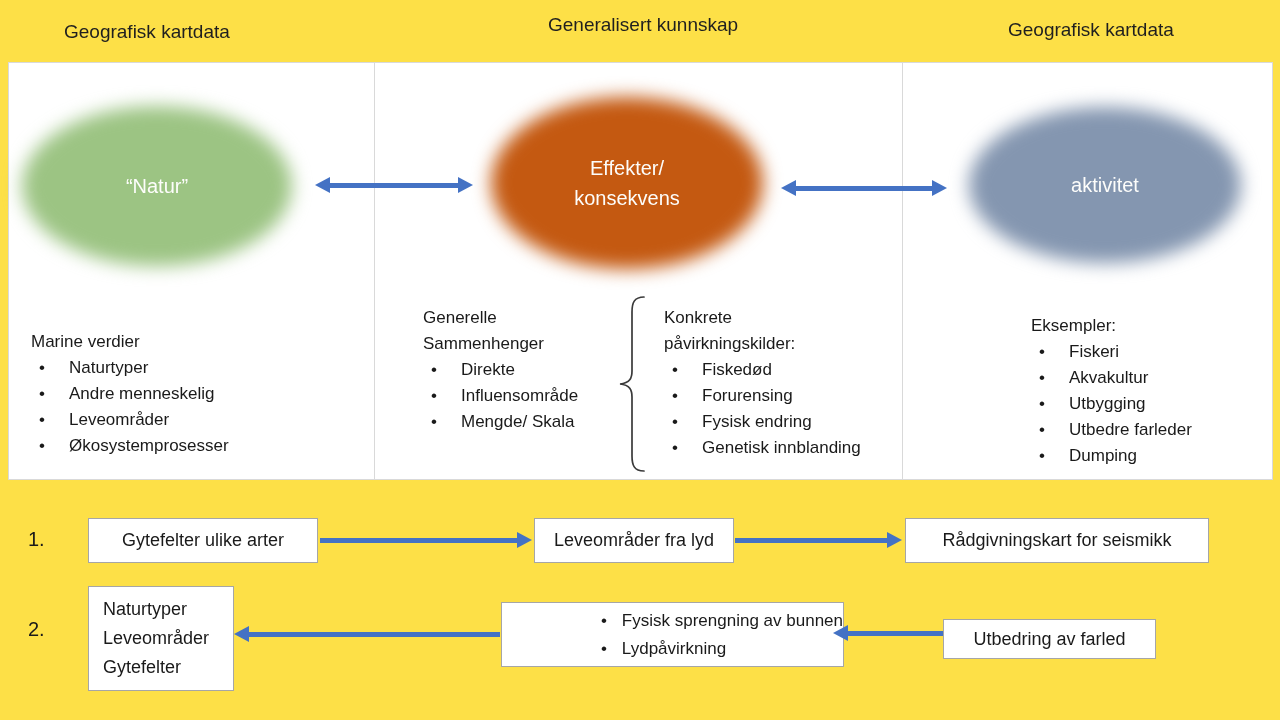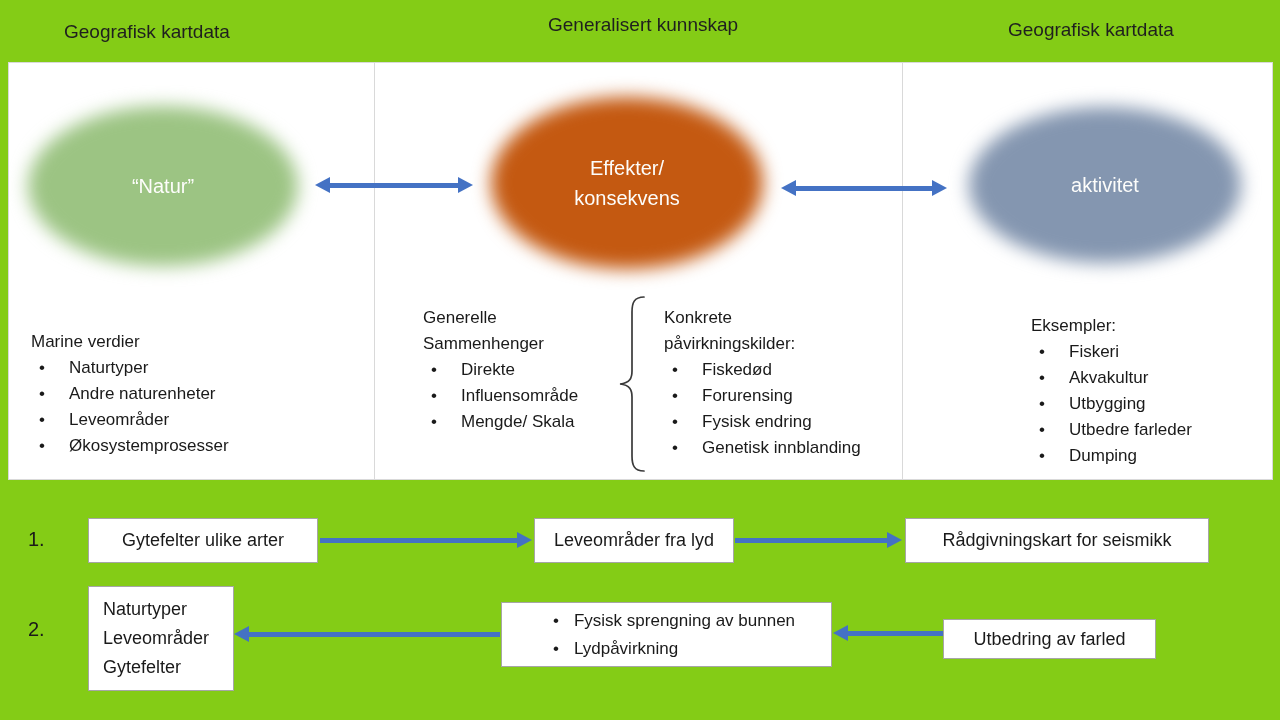--- a/index.html
+++ b/index.html
@@ -1,17 +1,17 @@
 <!DOCTYPE html>
 <html style="--arrow: #4472C4; --green: #9CC483; --orange: #C45911; --blue_gray: #8496B0; --border: #D9D9D9;"><head>
 <meta charset="utf-8">
 <style>
   html,body{margin:0;padding:0;background:#fff;}
   .canvas{
-    position:relative;width:1280px;height:720px;background:#84cc16;overflow:hidden;
+    position:relative;width:1280px;height:720px;background:#fde047;overflow:hidden;
     font-family:"Liberation Sans", sans-serif;color:#1a1a1a;
   }
   .hdr{position:absolute;font-size:19px;color:#1f1f1f;white-space:nowrap;}
   .bigbox{
     position:absolute;left:8px;top:62px;width:1263px;height:416px;
     border:1px solid var(--border,#d9d9d9);background:#fff;
   }
   .divider{position:absolute;top:0;bottom:0;width:1px;background:var(--border,#d9d9d9);}
   .ellipse{position:absolute;}
   .ellipse .shape{
@@ -36,39 +36,39 @@
   .blist li:before{content:"\2022";width:30px;text-align:left;padding-left:8px;flex:0 0 auto;}
   .brace{position:absolute;}
   .numlbl{position:absolute;font-size:20px;color:#1a1a1a;}
   .fbox{
     position:absolute;border:1px solid #a6a6a6;background:#fff;
     display:flex;align-items:center;justify-content:center;
     font-size:18px;color:#1a1a1a;white-space:nowrap;
   }
   .fbox.multiline{flex-direction:column;align-items:flex-start;justify-content:center;
     padding-left:14px;line-height:29px;font-size:18px;}
-  .fbox.bullets{align-items:center;justify-content:center;}
+  .fbox.bullets{align-items:center;justify-content:flex-end;padding-left:12px;}
   .fbox.bullets ul{list-style:none;margin:0;padding:0;font-size:17px;line-height:28px;}
   .fbox.bullets li{display:flex;}
   .fbox.bullets li:before{content:"\2022";width:36px;text-align:center;flex:0 0 auto;}
 </style>
 </head>
 <body>
 
 <div class="canvas">
 
   <div class="hdr" style="left:64px;top:21px;">Geografisk kartdata</div>
   <div class="hdr" style="left:528px;top:14px;margin-left:20px;">Generalisert kunnskap</div>
   <div class="hdr" style="left:1008px;top:19px;">Geografisk kartdata</div>
 
   <div class="bigbox">
     <div class="divider" style="left:365px;"></div>
     <div class="divider" style="left:893px;"></div>
 
-    <div class="ellipse green" style="left:9px;top:33px;width:290px;height:180px;">
+    <div class="ellipse green" style="left:3px;top:33px;width:290px;height:180px;">
       <div class="shape"></div>
       <div class="lbl">“Natur”</div>
     </div>
     <div class="ellipse orange" style="left:472px;top:24px;width:292px;height:192px;">
       <div class="shape"></div>
       <div class="lbl">
         <div>Effekter/</div>
         <div>konsekvens</div>
       </div>
     </div>
@@ -90,21 +90,21 @@
       <div class="head-r"></div>
     </div>
 
     <div class="blist" style="left:22px;top:266px;">
       <div class="title">Marine verdier</div>
       <ul>
         <li>
             <span>Naturtyper</span>
           </li>
         <li>
-            <span>Andre naturenheter</span>
+            <span>Andre menneskelig</span>
           </li>
         <li>
             <span>Leveområder</span>
           </li>
         <li>
             <span>Økosystemprosesser</span>
           </li>
       </ul>
     </div>
 

